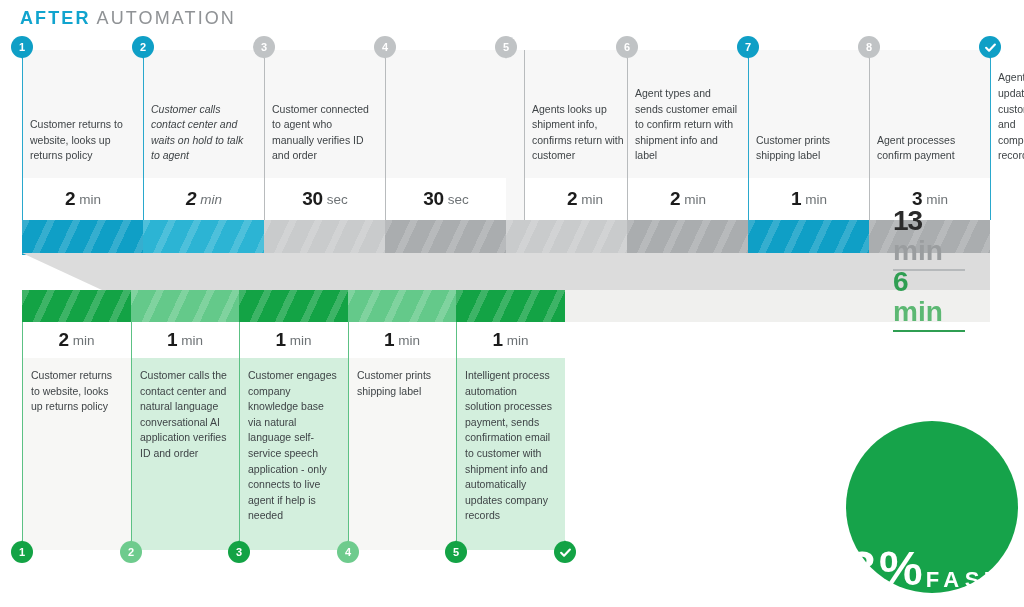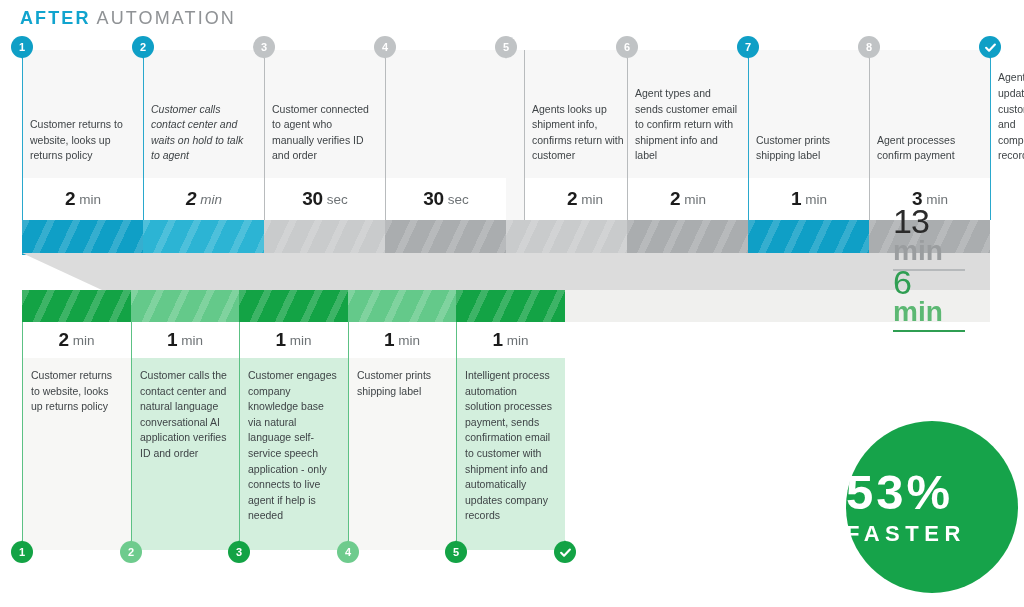--- a/index.html
+++ b/index.html
@@ -124,34 +124,34 @@
     font-size:10.5px;line-height:15.6px;color:#3f4447;
   }
   .after-col .divider{
     position:absolute;left:0;top:32px;width:1px;bottom:-5px;background:#5cc184;
   }
 
   
   .total{position:absolute;}
   #total-before{left:893px;top:207px;}
   #total-after{left:893px;top:268px;}
-  .total .big{font-size:34px;font-weight:400;line-height:28px;letter-spacing:-1px;display:block;}
+  .total .big{font-size:28px;font-weight:700;line-height:28px;letter-spacing:-1px;display:block;}
   .total .unit{font-size:28px;font-weight:700;line-height:28px;display:block;margin-top:2px;}
   #total-before .big{color:#2b2b2b;}
   #total-before .unit{color:#9a9d9f;}
   #total-before .rule{display:block;width:72px;height:2px;background:#b6b9bb;margin-top:4px;}
   #total-after .big{color:#2f9e52;}
   #total-after .unit{color:#5cb873;}
   #total-after .rule{display:block;width:72px;height:2px;background:#2f9e52;margin-top:4px;}
 
   
   #badge{
     position:absolute;left:846px;top:421px;width:172px;height:172px;border-radius:50%;
     background:#16a34a;color:#ffffff;
-    display:flex;flex-direction:column;align-items:flex-start;justify-content:center;
+    display:flex;flex-direction:row;align-items:flex-end;justify-content:center;
   }
   #badge .pct{font-size:49px;font-weight:700;letter-spacing:3px;line-height:50px;}
   #badge .faster{font-size:22px;font-weight:700;letter-spacing:5.5px;margin-top:4px;}
 </style>
 </head>
 <body>
 
 <div class="stage">
 
   <div class="sec-title" id="before-title">

